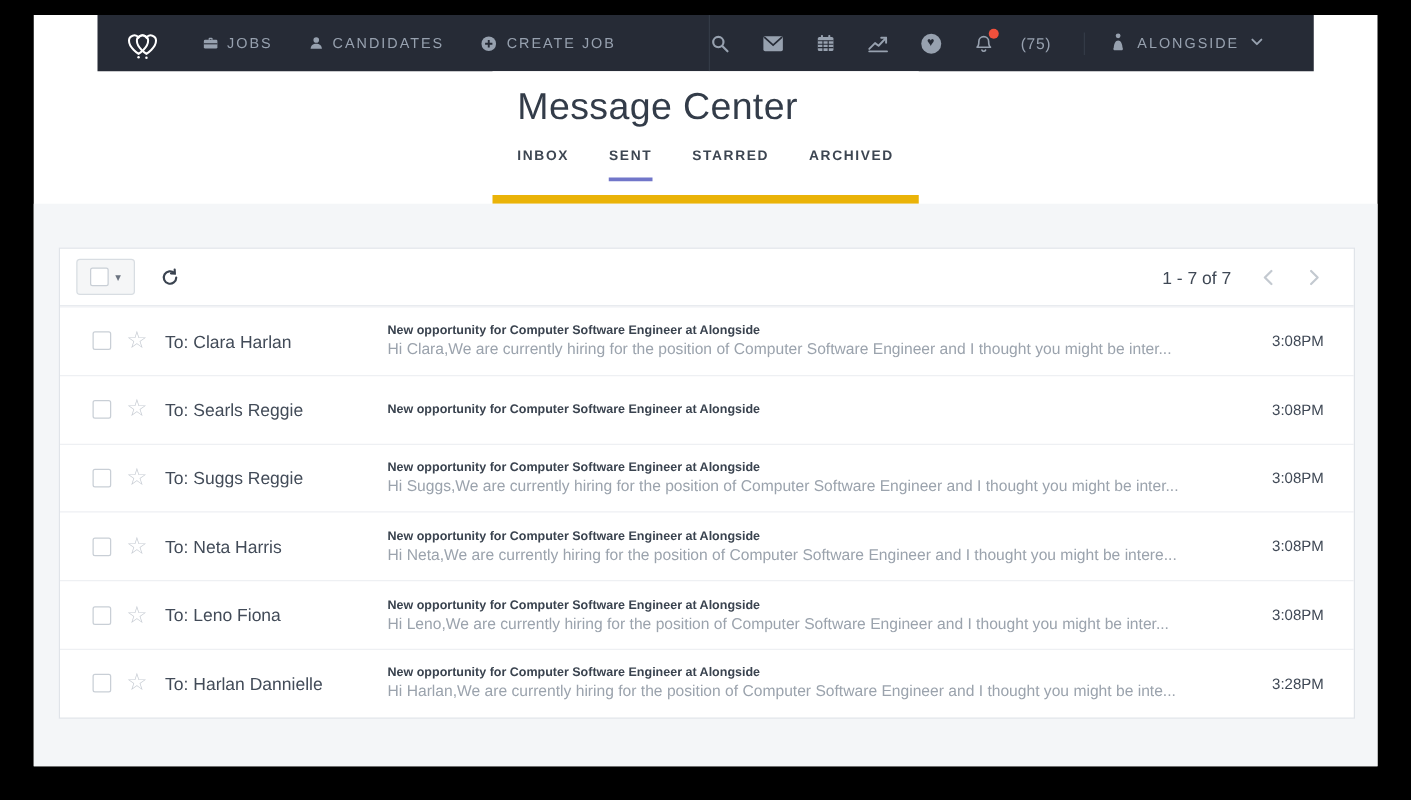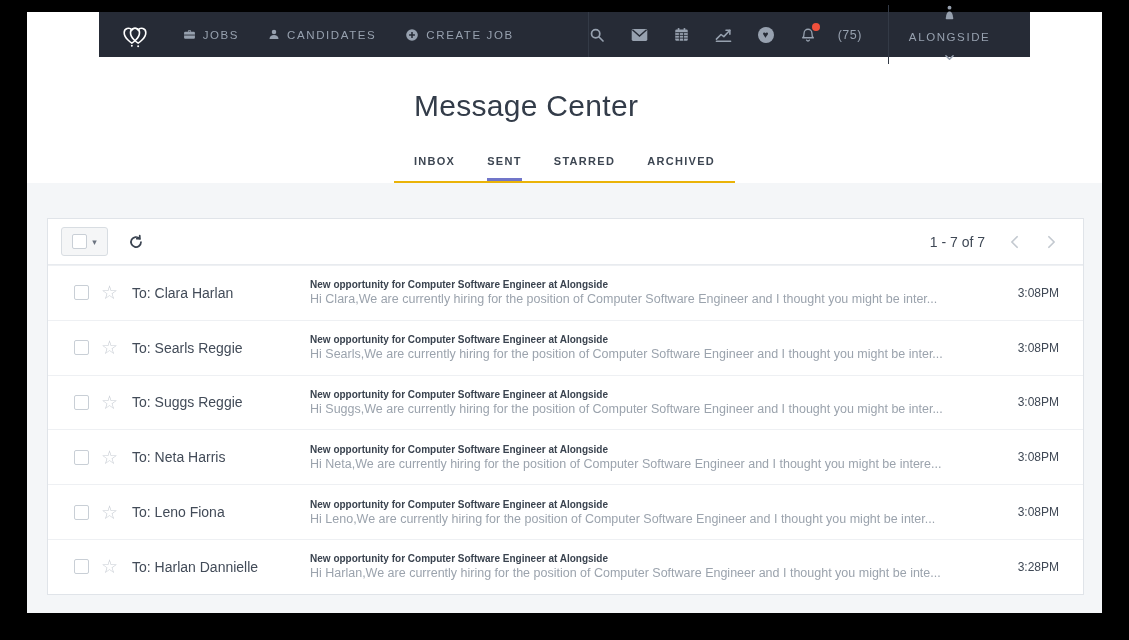--- a/index.html
+++ b/index.html
@@ -23,28 +23,28 @@
                padding-right:20px; }
   .nav-icon { display:flex; align-items:center; cursor:pointer; position:relative; }
   .heart-circle { width:16px; height:16px; border-radius:50%; background:#97a1af;
                   color:#262b36; font-size:10px; line-height:16px; text-align:center; }
   .bell-wrap { display:flex; align-items:center; gap:22px; }
   .badge-dot { position:absolute; top:-3px; right:-4px; width:8px; height:8px;
                border-radius:50%; background:#f0503c; }
   .notif-count { color:#97a1af; font-size:12.5px; letter-spacing:.5px; }
   .nav-account { display:flex; align-items:center; gap:9px; padding:0 20px;
                  border-left:1px solid #333a46; color:#97a1af; font-size:11.5px;
-                 letter-spacing:1.6px; font-weight:500; cursor:pointer;flex-direction:column; }
+                 letter-spacing:1.6px; font-weight:500; cursor:pointer; }
 
   
-  .page-header { background:#fff; padding:32px 20px 0 20px; flex:0 0 106px;
-                 border-bottom:2px solid #eab308; }
+  .page-header { background:#fff; padding:12px 20px 0 20px; flex:0 0 106px;
+                 border-bottom:7px solid #eab308; }
   .page-title { font-size:30px; font-weight:300; color:#333c49;
                 letter-spacing:.3px; }
-  .tabs { display:flex; gap:32px; margin-top:32px; }
+  .tabs { display:flex; gap:32px; margin-top:16px; }
   .tab { font-size:11px; letter-spacing:1.3px; color:#3d4652; font-weight:600;
          padding-bottom:11px; border-bottom:3px solid transparent; cursor:pointer; }
   .tab.active { border-bottom-color:#7176c9; }
 
   
   .content { flex:1; background:#f4f6f8; padding:35px 18px 0 20px; }
   .mail-card { width:1037px; background:#fff; border:1px solid #e0e4e9; }
 
   .toolbar { height:46px; display:flex; align-items:center;
              padding:0 24px 0 13px; border-bottom:1px solid #e8ebef; }
@@ -252,21 +252,20 @@
           </span>
           <span class="mail-time">3:08PM</span>
         </div>
 
         <div class="mail-row">
           <span class="checkbox"></span>
           <span class="star">☆</span>
           <span class="recipient">To: Searls Reggie</span>
           <span class="mail-main">
             <div class="subject">New opportunity for Computer Software Engineer at Alongside</div>
-            <div class="preview">Hi Searls,We are currently hiring for the position of Computer Software Engineer and I thought you might be inter...</div>
           </span>
           <span class="mail-time">3:08PM</span>
         </div>
 
         <div class="mail-row">
           <span class="checkbox"></span>
           <span class="star">☆</span>
           <span class="recipient">To: Suggs Reggie</span>
           <span class="mail-main">
             <div class="subject">New opportunity for Computer Software Engineer at Alongside</div>

